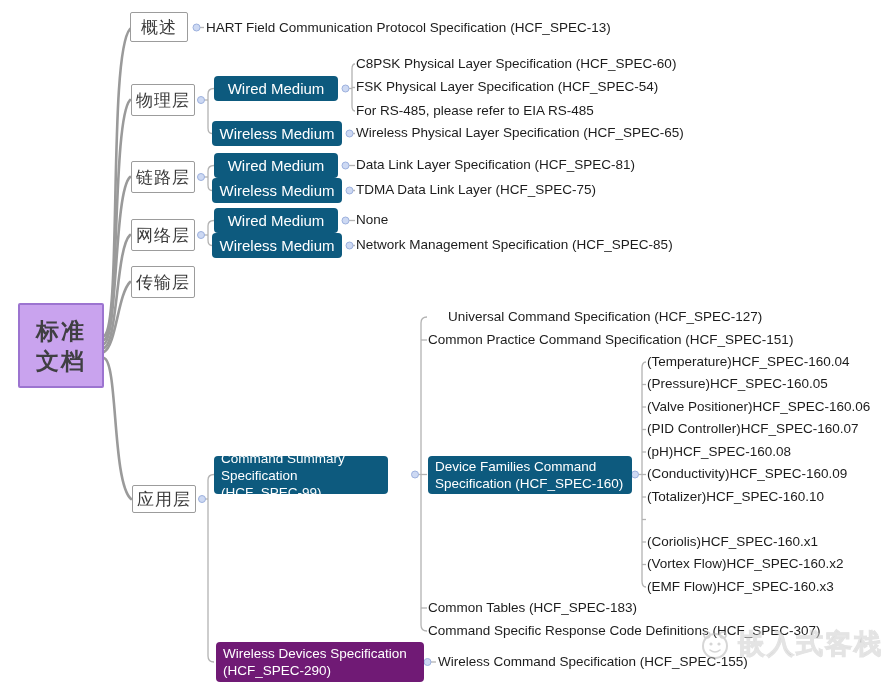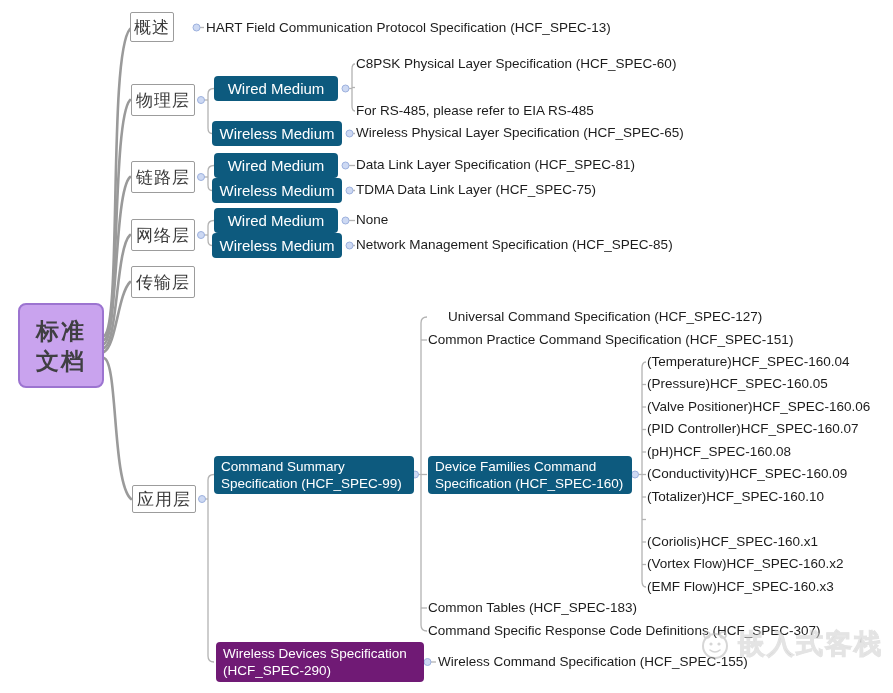--- a/index.html
+++ b/index.html
@@ -25,21 +25,21 @@
   }
   .bignode{
     position:absolute;box-sizing:border-box;background:#0d5a7e;color:#ffffff;
     border-radius:4px;font-size:13.5px;line-height:17px;padding:2px 7px;
     display:flex;align-items:center;text-align:left;z-index:2;
   }
   .bignode.blue{background:#701a75;}
   .root{
     position:absolute;left:18px;top:303px;width:86px;height:85px;
     box-sizing:border-box;background:#c9a3ee;border:2px solid #9c74d0;
-    border-radius:8px;color:#3f3f42;font-size:23px;font-weight:bold;
+    border-radius:2px;color:#3f3f42;font-size:23px;font-weight:bold;
     display:flex;flex-direction:column;align-items:center;justify-content:center;
     line-height:30px;letter-spacing:2px;z-index:2;
   }
   .watermark{
     position:absolute;left:698px;top:626px;display:flex;align-items:center;
     gap:6px;z-index:5;opacity:0.55;pointer-events:none;
   }
   .watermark .wm-text{
     font-size:27px;font-weight:bold;color:#9d9d9d;letter-spacing:2px;
     -webkit-text-stroke:1px #cfcfcf;white-space:nowrap;
@@ -124,21 +124,21 @@
       <circle cx="635" cy="474.5" r="3.5"></circle>
       <circle cx="427.5" cy="662" r="3.5"></circle>
     </g>
   </svg>
 
   <div class="root">
     <span>标准</span>
     <span>文档</span>
   </div>
 
-  <div class="lbox" style="left:130px;top:12px;width:44px;height:30px;">
+  <div class="lbox" style="left:130px;top:12px;width:58px;height:30px;">
       <span>概述</span>
     </div>
   <div class="lbox" style="left:131px;top:84px;width:64px;height:32px;">
       <span>物理层</span>
     </div>
   <div class="lbox" style="left:131px;top:161px;width:64px;height:32px;text-align:right;">
       <span>链路层</span>
     </div>
   <div class="lbox" style="left:131px;top:219px;width:64px;height:32px;">
       <span>网络层</span>
@@ -150,27 +150,28 @@
       <span>应用层</span>
     </div>
 
   <div class="mnode" style="left:214px;top:76px;width:124px;height:25px;">Wired Medium</div>
   <div class="mnode" style="left:212px;top:121px;width:130px;height:25px;">Wireless Medium</div>
   <div class="mnode" style="left:214px;top:153px;width:124px;height:25px;">Wired Medium</div>
   <div class="mnode" style="left:212px;top:178px;width:130px;height:25px;">Wireless Medium</div>
   <div class="mnode" style="left:214px;top:208px;width:124px;height:25px;">Wired Medium</div>
   <div class="mnode" style="left:212px;top:233px;width:130px;height:25px;">Wireless Medium</div>
 
-  <div class="bignode" style="left:214px;top:456px;width:200px;height:38px;">Command Summary Specification (HCF_SPEC-99)</div>
+  <div class="bignode" style="left:214px;top:456px;width:174px;height:38px;">Command Summary Specification (HCF_SPEC-99)</div>
   <div class="bignode" style="left:428px;top:456px;width:204px;height:38px;">Device Families Command Specification (HCF_SPEC-160)</div>
   <div class="bignode blue" style="left:216px;top:642px;width:208px;height:40px;">Wireless Devices Specification (HCF_SPEC-290)</div>
 
   <div class="leaf" style="left:206px;top:19px;">HART Field Communication Protocol Specification (HCF_SPEC-13)</div>
 
   <div class="leaf" style="left:356px;top:55px;">C8PSK Physical Layer Specification (HCF_SPEC-60)</div>
+  <div class="leaf" style="left:356px;top:78px;">FSK Physical Layer Specification (HCF_SPEC-54)</div>
   <div class="leaf" style="left:356px;top:102px;">For RS-485, please refer to EIA RS-485</div>
   <div class="leaf" style="left:356px;top:124px;">Wireless Physical Layer Specification (HCF_SPEC-65)</div>
 
   <div class="leaf" style="left:356px;top:156px;">Data Link Layer Specification (HCF_SPEC-81)</div>
   <div class="leaf" style="left:356px;top:181px;">TDMA Data Link Layer (HCF_SPEC-75)</div>
 
   <div class="leaf" style="left:356px;top:211px;">None</div>
   <div class="leaf" style="left:356px;top:236px;">Network Management Specification (HCF_SPEC-85)</div>
 
   <div class="leaf" style="left:428px;top:308px;margin-left:20px;">Universal Command Specification (HCF_SPEC-127)</div>

